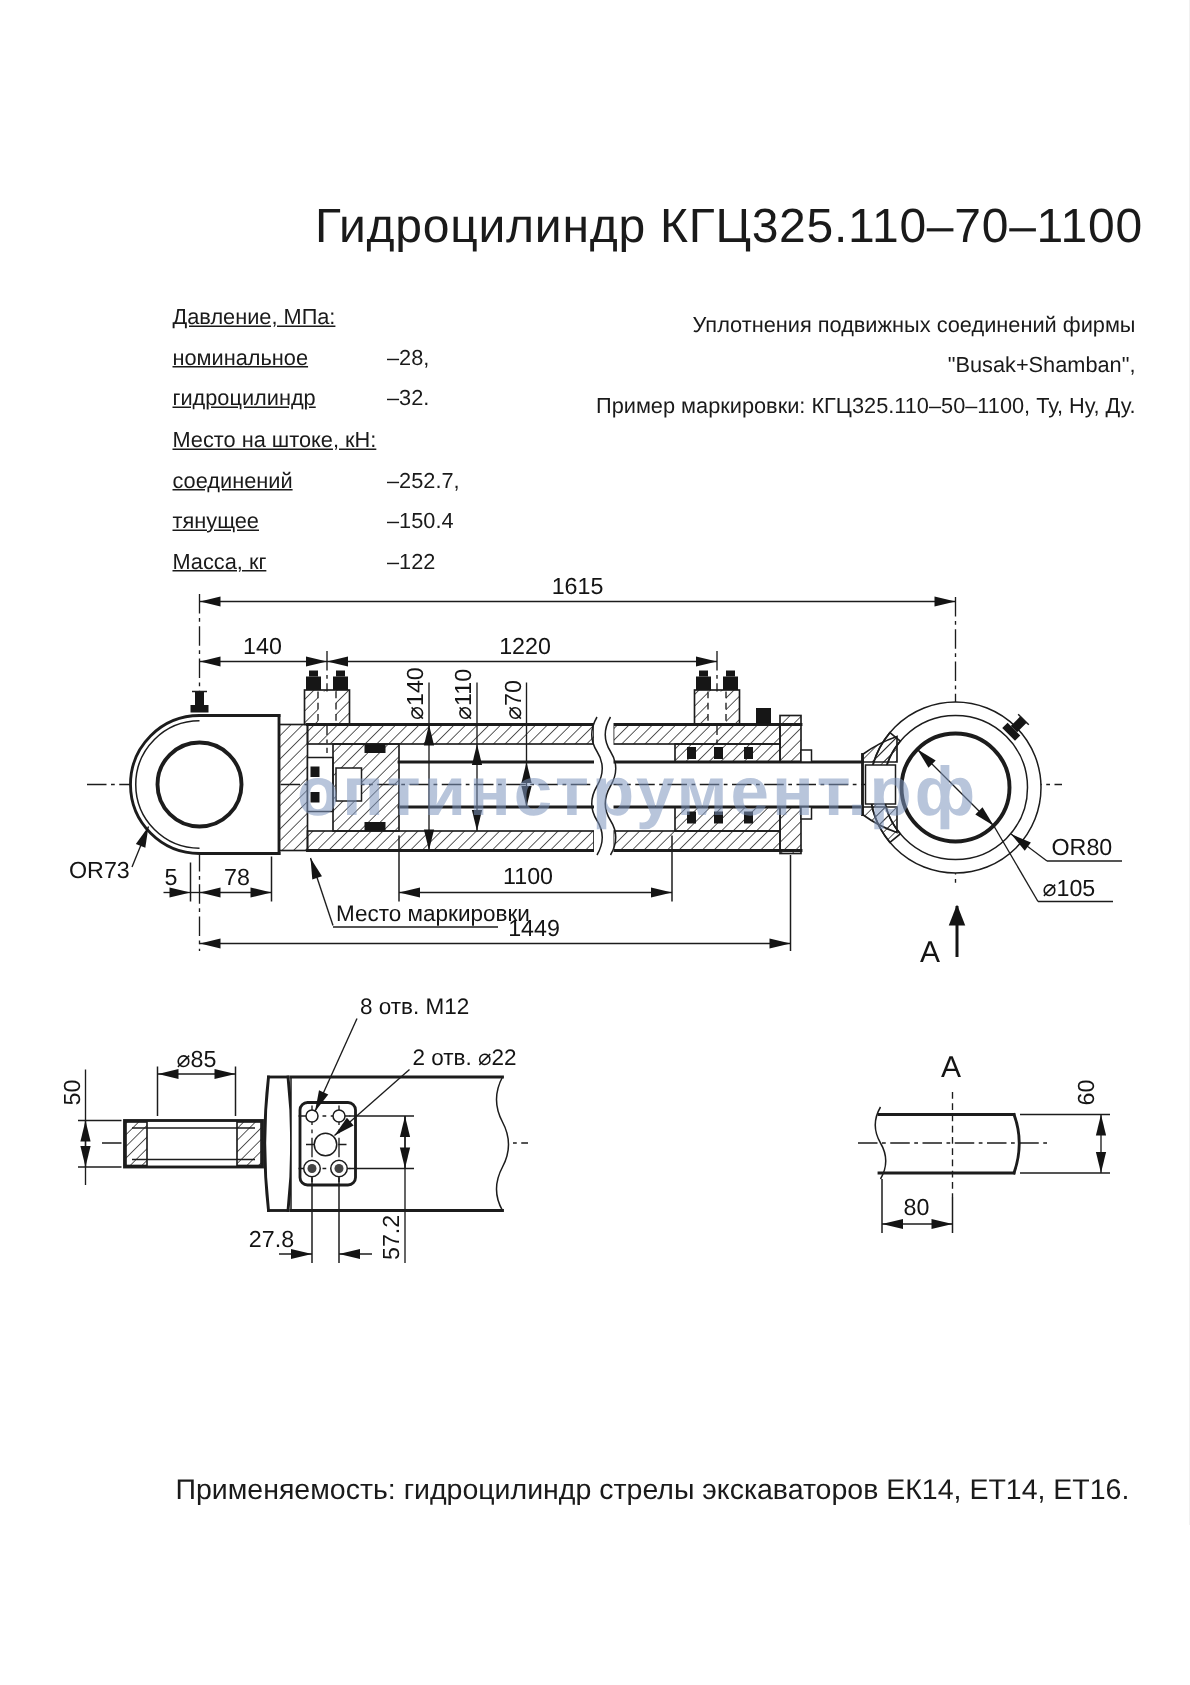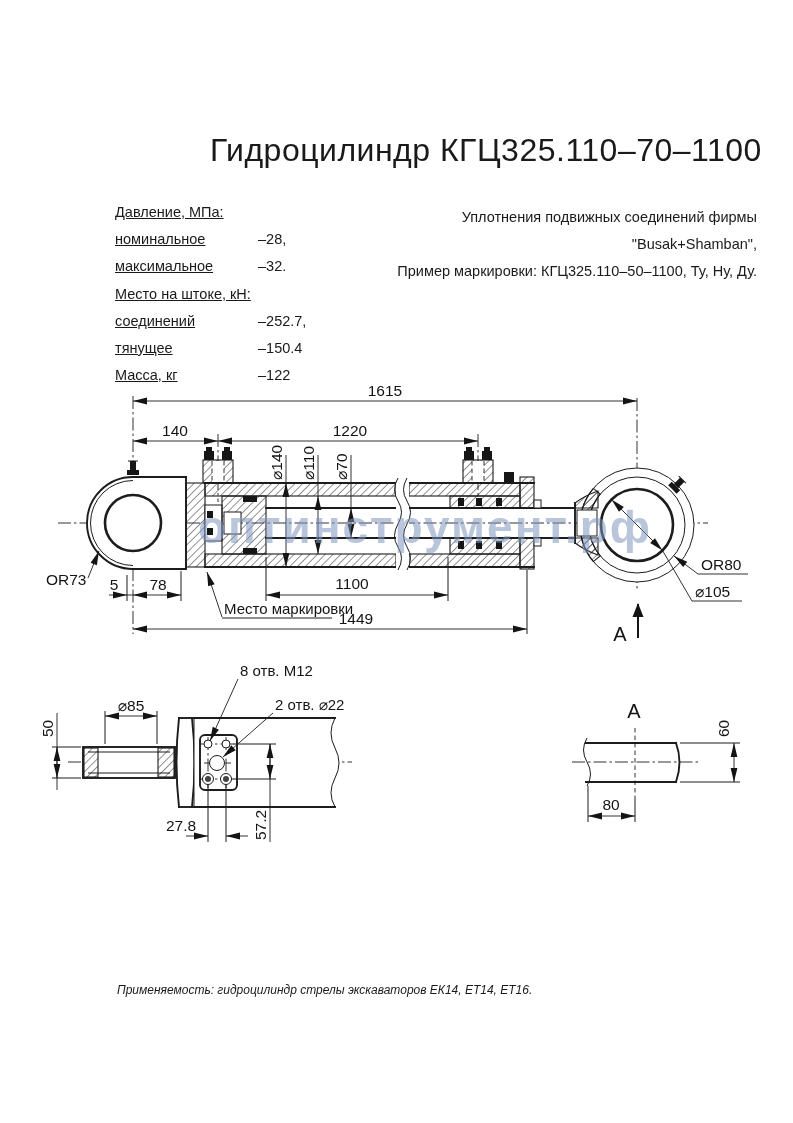--- a/index.html
+++ b/index.html
@@ -3,21 +3,21 @@
 <meta charset="utf-8">
 <style>
   html,body{margin:0;padding:0;background:#e8e8e8;}
   .page{position:relative;width:793px;height:1123px;background:#ffffff;margin:0 auto;
         font-family:"Liberation Sans","DejaVu Sans",sans-serif;color:#1a1a1a;overflow:hidden;}
   .title{position:absolute;left:210px;top:132px;font-size:32px;letter-spacing:.5px;white-space:nowrap;}
   .specs{position:absolute;left:115px;top:204px;width:270px;font-size:14.5px;}
   .srow{position:relative;height:27.2px;text-decoration:underline;}
   .sval{position:absolute;left:143px;top:0;}
   .notes{position:absolute;left:397px;top:204px;width:360px;font-size:14.5px;line-height:27.2px;white-space:nowrap;text-align:right;}
-  .footer{position:absolute;left:117px;top:983px;font-size:12px;white-space:nowrap;font-style:italic;}
+  .footer{position:absolute;left:117px;top:983px;font-size:19px;white-space:nowrap;}
   svg{position:absolute;left:0;top:0;}
   
   .e{stroke:#1c1c1c;stroke-width:1.9;fill:none;stroke-linecap:square;}
   .t{stroke:#1c1c1c;stroke-width:1;fill:none;}
   .d{stroke:#1c1c1c;stroke-width:.9;fill:none;}
   .cl{stroke:#1c1c1c;stroke-width:.9;fill:none;stroke-dasharray:13 3 2.5 3;}
   .dash{stroke:#1c1c1c;stroke-width:.9;fill:none;stroke-dasharray:4.5 3;}
   .h{fill:url(#hatch);stroke:#1c1c1c;stroke-width:1.1;}
   .w{fill:#fff;}
   .b{fill:#161616;stroke:none;}
@@ -300,21 +300,21 @@
     </g>
 
     <text class="wm" x="198" y="543">оптинструмент.рф</text>
   </svg>
 
   <div class="title">Гидроцилиндр КГЦ325.110–70–1100</div>
 
   <div class="specs">
     <div class="srow"><span>Давление, МПа:</span><span class="sval"></span></div>
     <div class="srow"><span>номинальное</span><span class="sval">–28,</span></div>
-    <div class="srow"><span>максимальное</span><span class="sval">–32.</span></div>
+    <div class="srow"><span>гидроцилиндр</span><span class="sval">–32.</span></div>
     <div class="srow"><span>Место на штоке, кН:</span><span class="sval"></span></div>
     <div class="srow"><span>соединений</span><span class="sval">–252.7,</span></div>
     <div class="srow"><span>тянущее</span><span class="sval">–150.4</span></div>
     <div class="srow"><span>Масса, кг</span><span class="sval">–122</span></div>
   </div>
 
   <div class="notes">
     <div>Уплотнения подвижных соединений фирмы</div>
     <div>"Busak+Shamban",</div>
     <div>Пример маркировки: КГЦ325.110–50–1100, Ту, Ну, Ду.</div>

